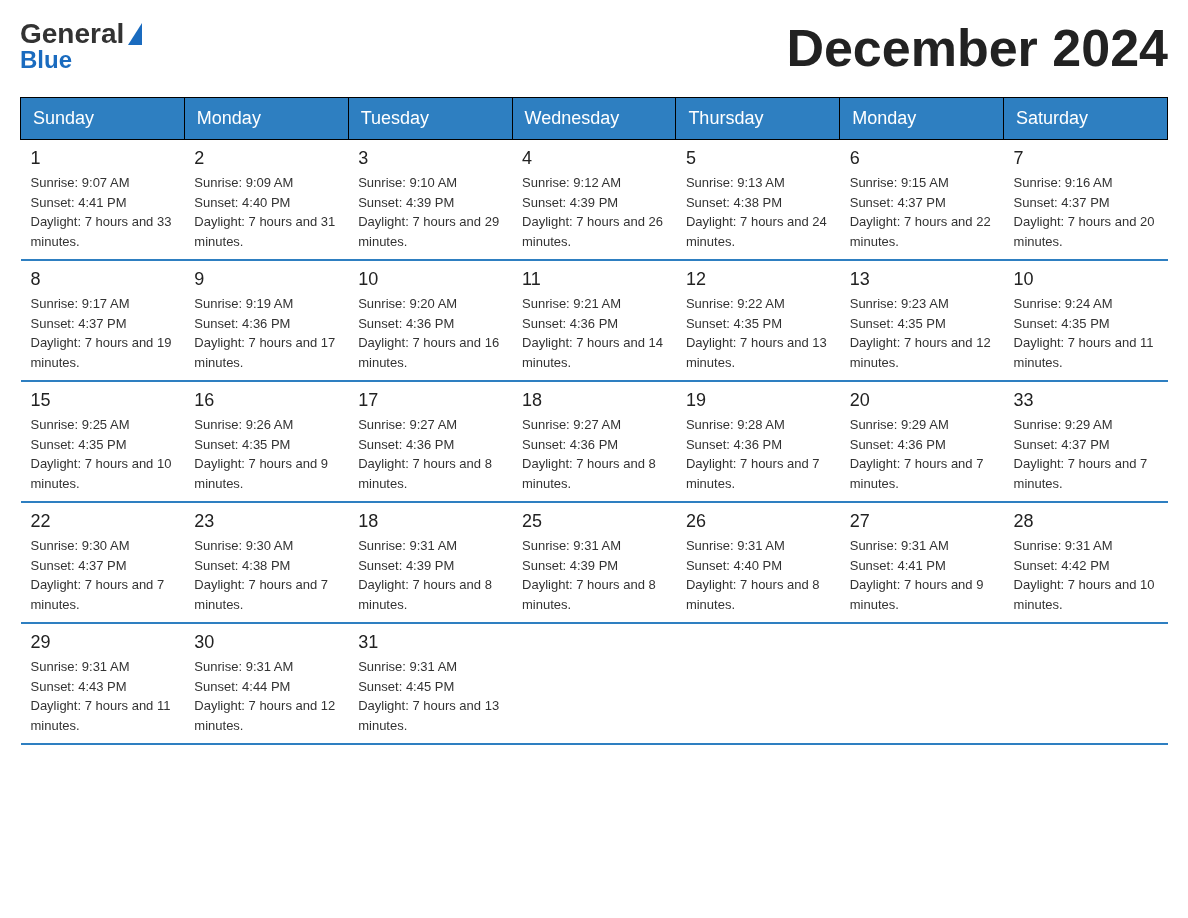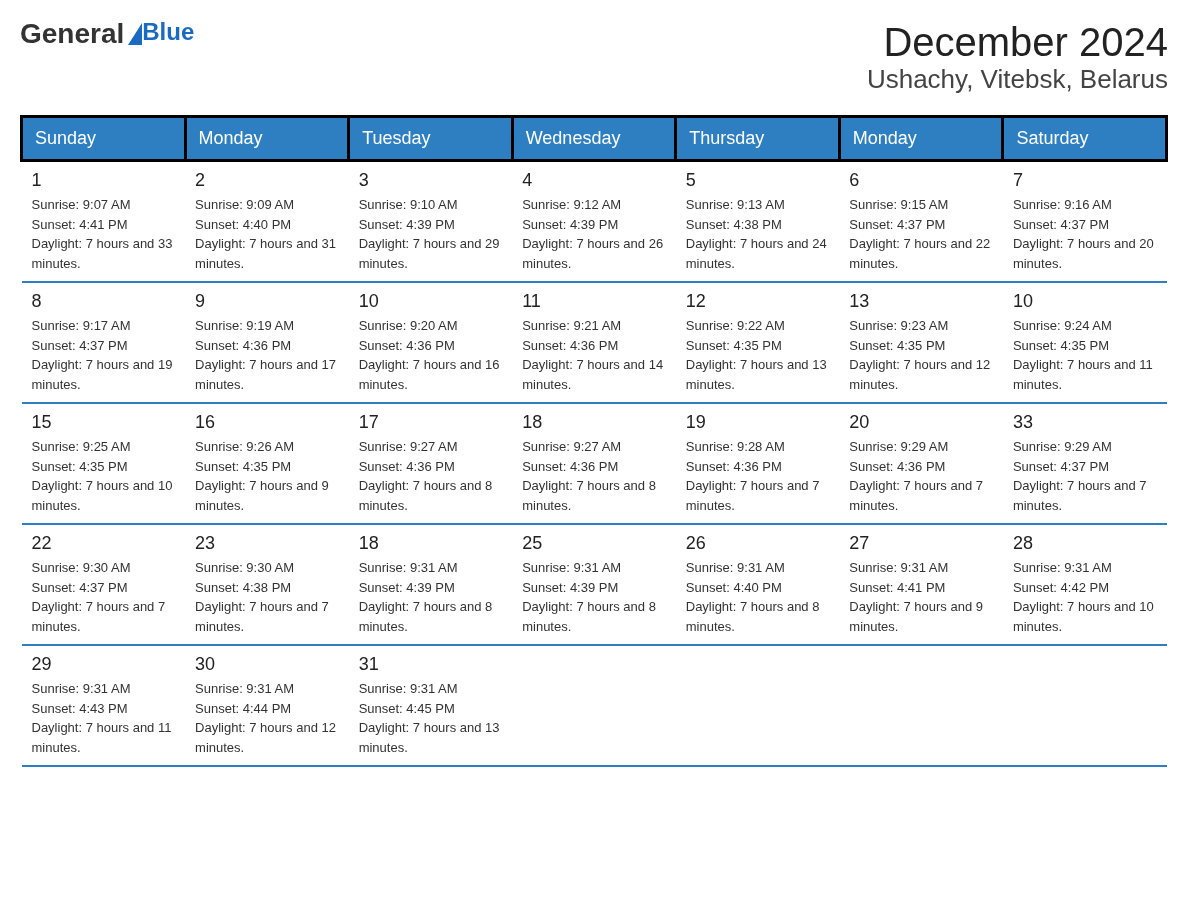--- a/index.html
+++ b/index.html
@@ -11,20 +11,21 @@
       min-height: 918px;
     }
     .header {
       display: flex;
       justify-content: space-between;
       align-items: flex-start;
       margin-bottom: 20px;
     }
     .logo {
       display: flex;
+      flex-direction: column;
       align-items: flex-start;
       justify-content: center;
     }
     .logo-general {
       font-size: 28px;
       font-weight: bold;
       color: #333;
       line-height: 1;
     }
     .logo-blue {
@@ -39,22 +40,22 @@
       height: 0;
       border-left: 14px solid transparent;
       border-bottom: 22px solid #1a6bbf;
       margin-left: 4px;
       vertical-align: middle;
     }
     .title-area {
       text-align: right;
     }
     .title-area h1 {
-      font-size: 40px;
-      font-weight: normal;
+      font-size: 52px;
+      font-weight: bold;
       color: #222;
       line-height: 1.1;
     }
     .title-area h2 {
       font-size: 26px;
       font-weight: normal;
       color: #444;
     }
     .calendar {
       width: 100%;
@@ -62,21 +63,21 @@
     }
     .calendar thead tr {
       background-color: #2e7fc1;
     }
     .calendar thead th {
       color: #fff;
       font-size: 18px;
       font-weight: normal;
       padding: 10px 12px;
       text-align: left;
-      border: 3px solid #000000;
+      border: 1px solid #000000;
     }
     .calendar tbody tr {
       border-bottom: 2px solid #2e7fc1;
     }
     .calendar tbody td {
       vertical-align: top;
       padding: 8px 10px;
       font-size: 13.5px;
       color: #333;
       border: none;
@@ -107,21 +108,20 @@
     <div style="display:flex;align-items:center;">
       <span class="logo-general">General</span>
       <span class="logo-triangle"></span>
     </div>
     <div>
       <span class="logo-blue">Blue</span>
     </div>
   </div>
   <div class="title-area">
     <h1>December 2024</h1>
-    <h2>Ushachy, Vitebsk, Belarus</h2>
   </div>
 </div>
 
 <table class="calendar">
   <thead>
     <tr>
     <th>Sunday</th>
         <th>Monday</th>
         <th>Tuesday</th>
         <th>Wednesday</th>

